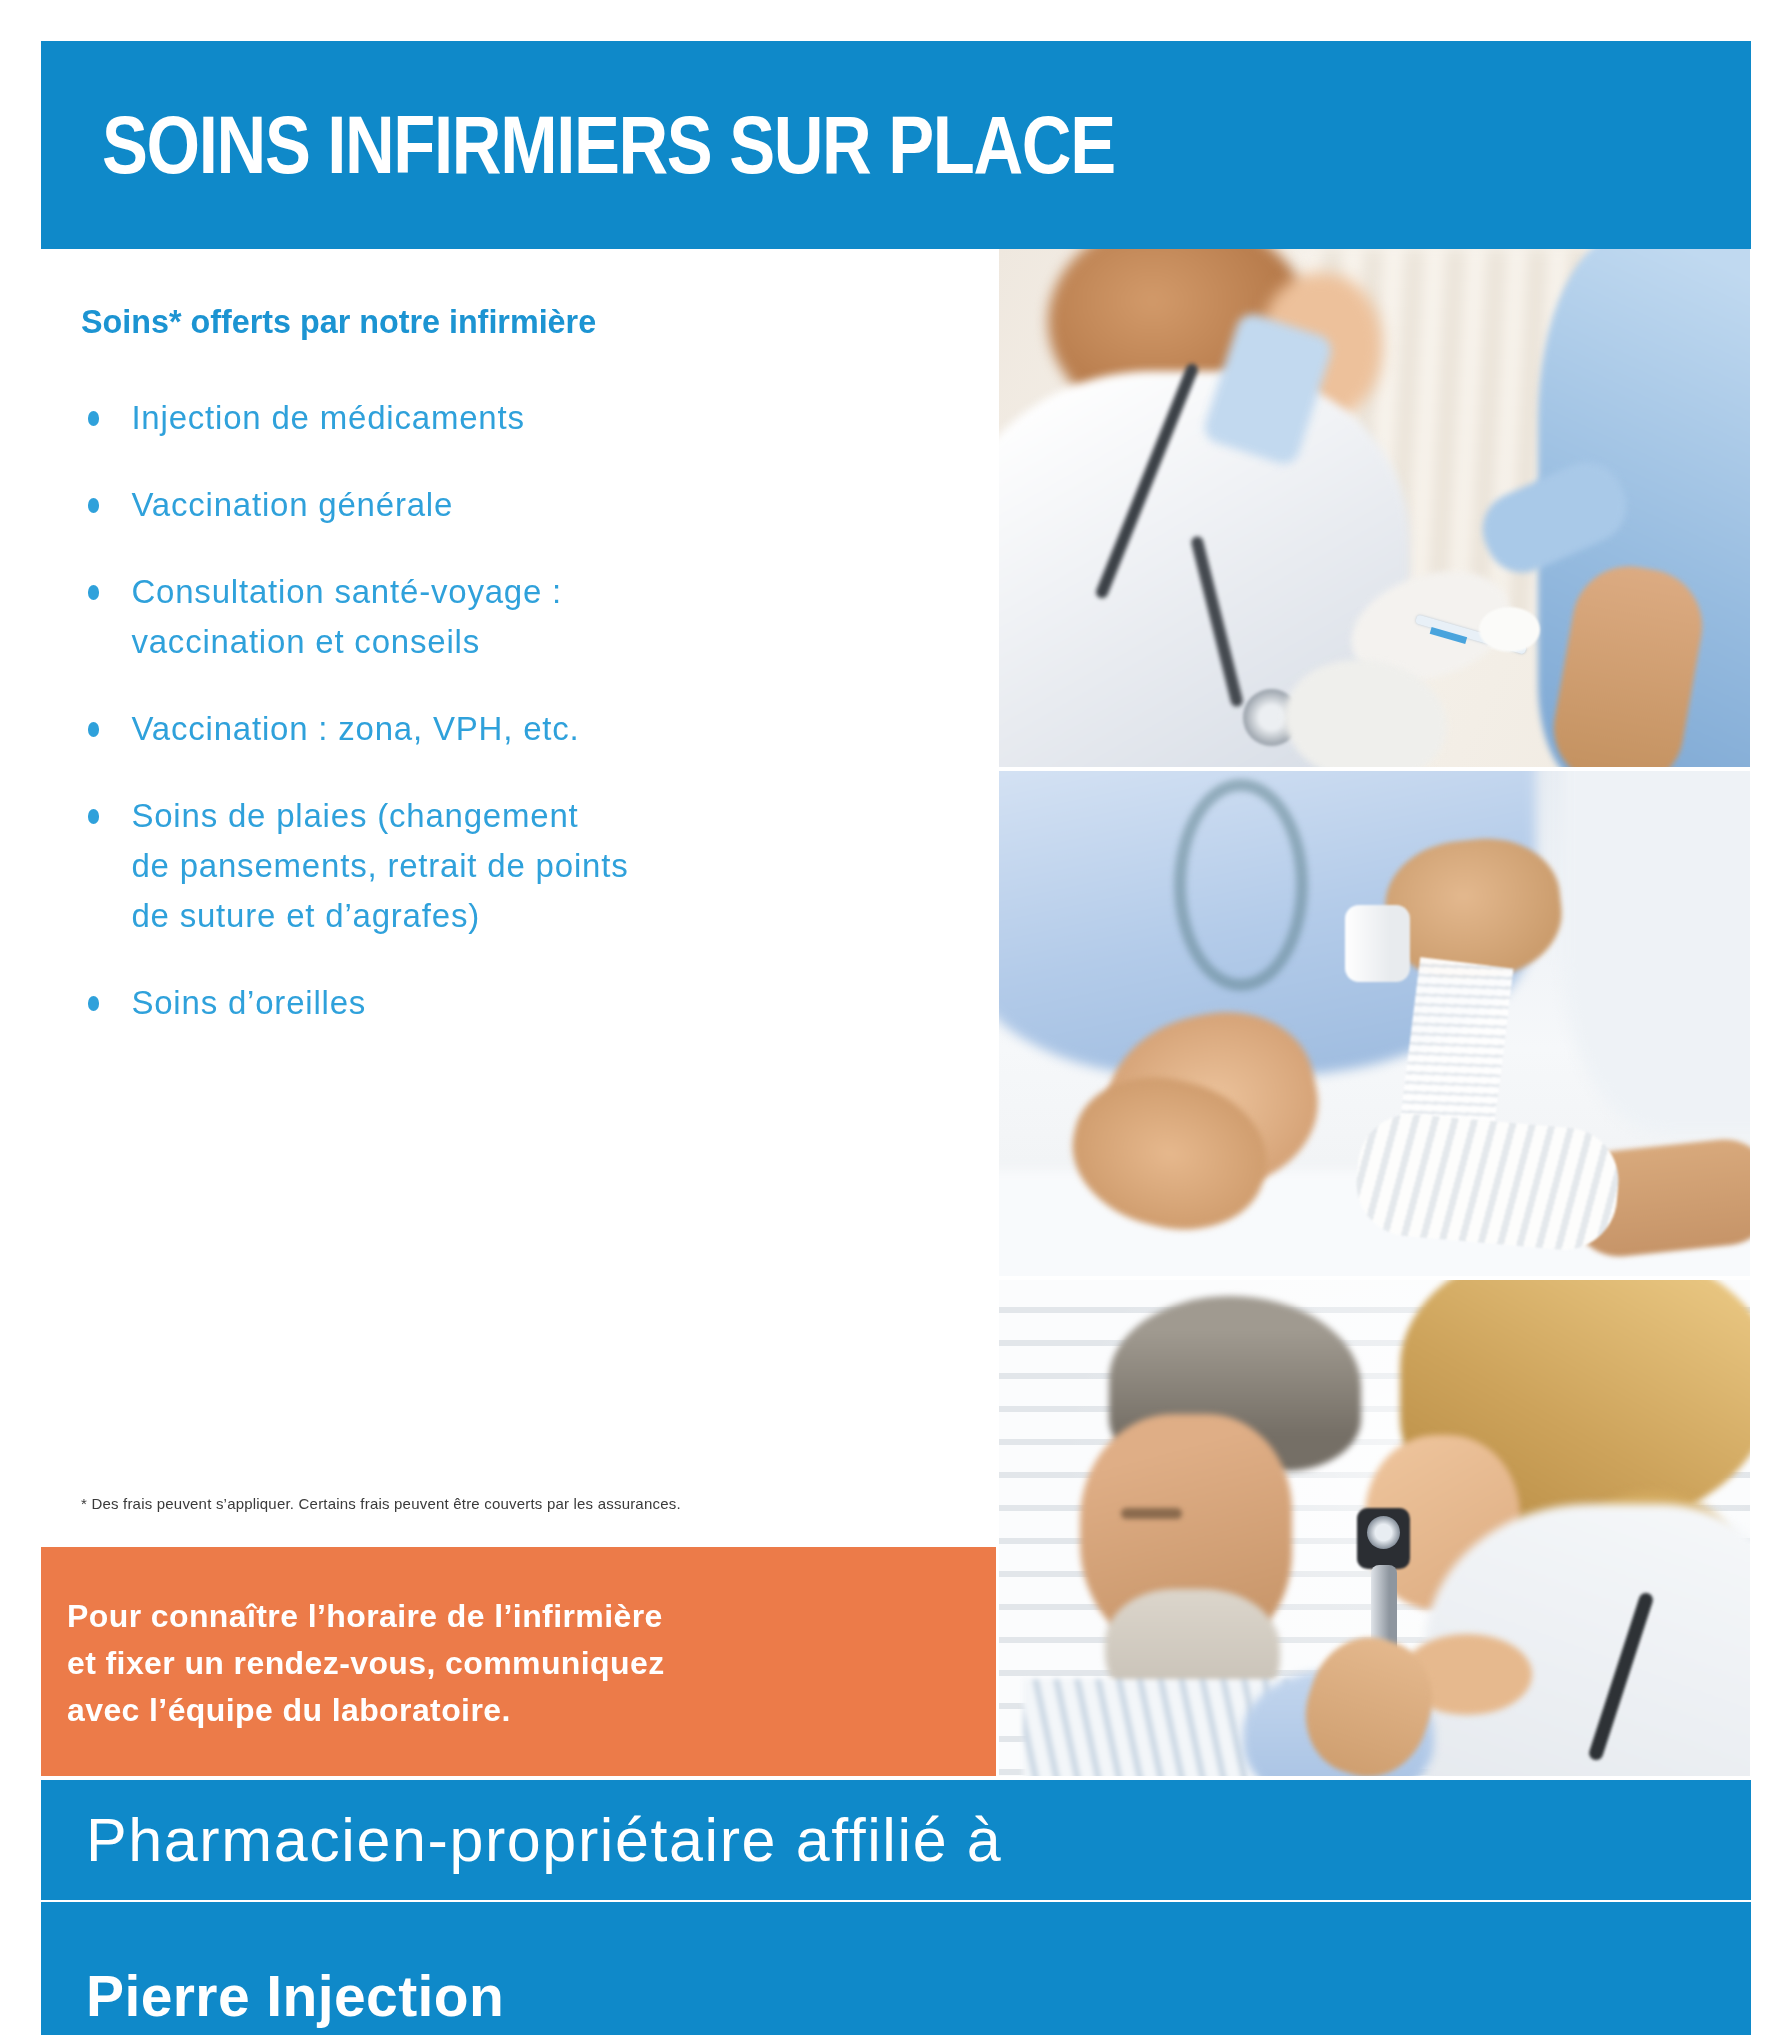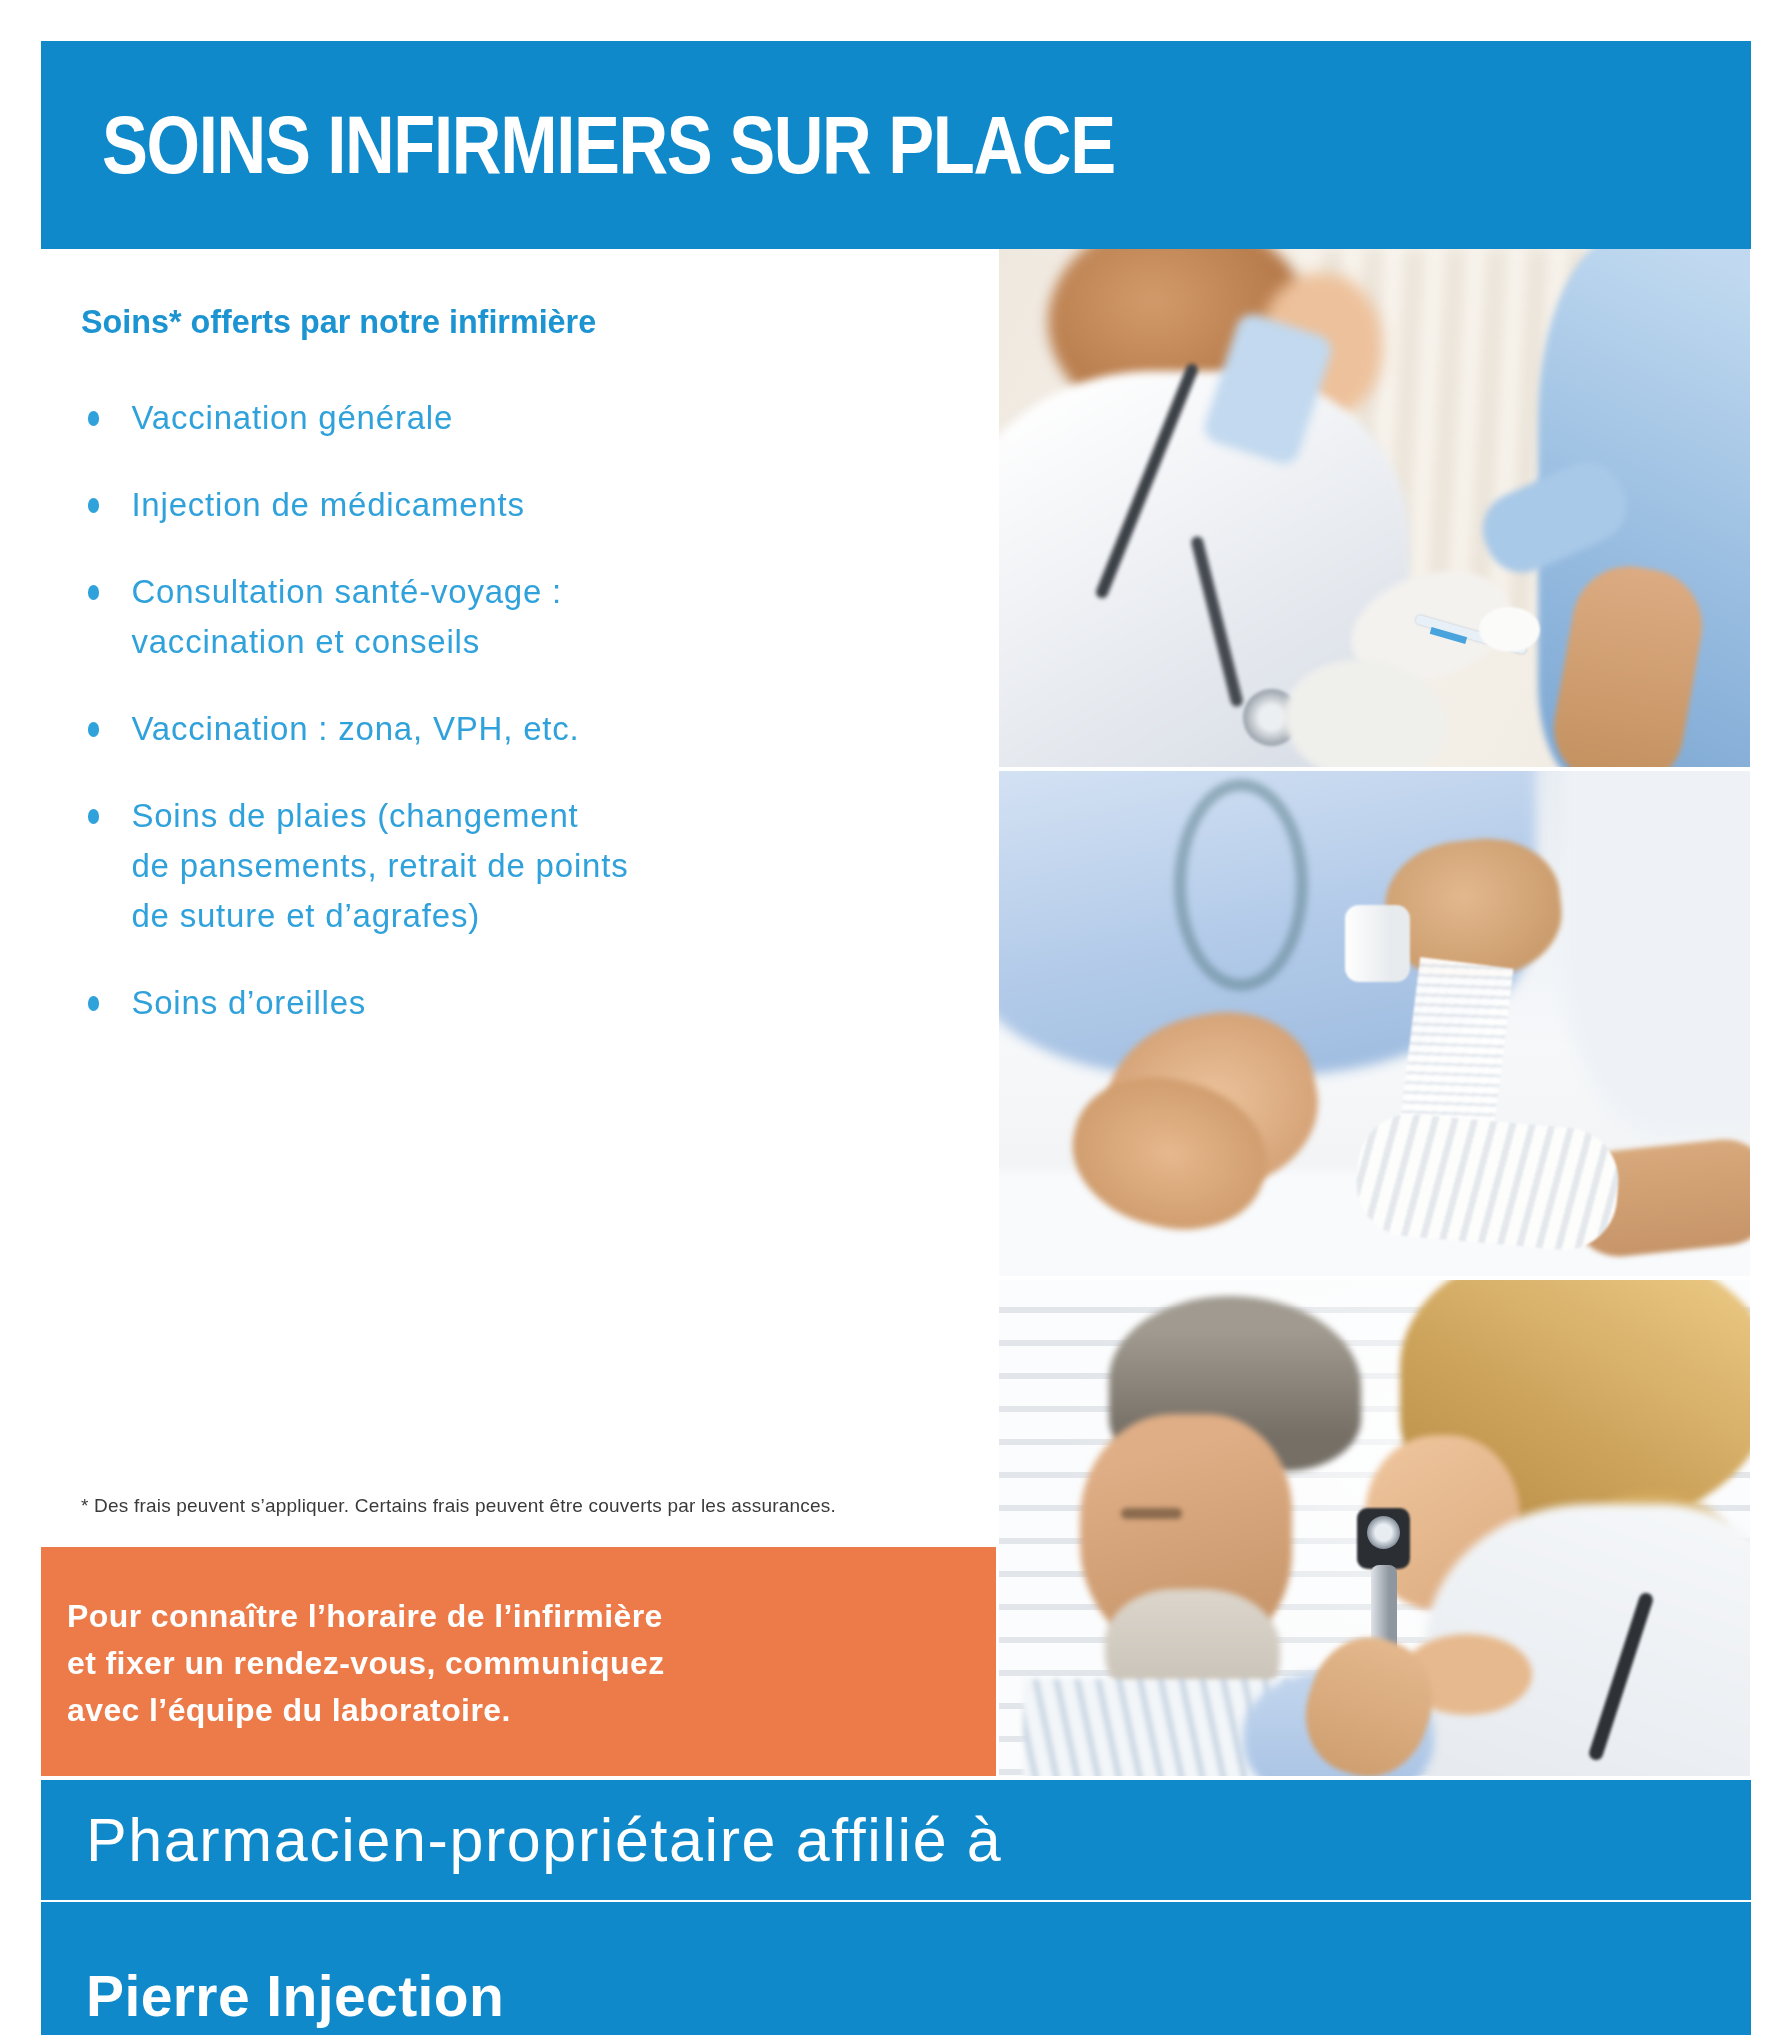--- a/index.html
+++ b/index.html
@@ -28,21 +28,21 @@
   .services-heading{position:absolute;left:81px;top:302px;font-size:34px;font-weight:700;
     color:var(--heading-blue);white-space:nowrap;transform:scaleX(0.95);transform-origin:left top;}
   .services-list{position:absolute;left:88px;top:393px;width:908px;margin:0;padding:0;list-style:none;}
   .services-list li{display:flex;margin-bottom:37px;}
   .bullet-dot{flex:0 0 auto;width:11.4px;height:14.7px;border-radius:50%;
     background:var(--bullet-blue);margin:18px 32px 0 0;}
   .item-label{font-size:33px;line-height:50px;color:var(--bullet-blue);
     letter-spacing:0.8px;white-space:pre-line;}
 
   
-  .footnote{position:absolute;left:81px;top:1495px;font-size:19px;color:#3A3A3A;letter-spacing:0.2px;}
+  .footnote{position:absolute;left:81px;top:1495px;font-size:15px;color:#3A3A3A;letter-spacing:0.2px;}
 
   
   .cta-box{position:absolute;left:41px;top:1547px;width:955px;height:229px;background:var(--orange);}
   .cta-text{margin:46px 20.4px 0 26px;font-size:32px;font-weight:700;color:#fff;
     line-height:47px;letter-spacing:0.4px;white-space:pre-line;}
 
   
   .affiliation-bar{position:absolute;left:41px;top:1780px;width:1710px;height:120px;
     background:var(--blue);display:flex;align-items:center;}
   .affiliation-label{margin-left:45px;font-size:61px;font-weight:400;color:#fff;
@@ -163,25 +163,25 @@
 
   <div class="header">
     <div class="header-title">SOINS INFIRMIERS SUR PLACE</div>
   </div>
 
   <div class="services-heading">Soins* offerts par notre infirmière</div>
 
   <ul class="services-list">
     <li>
       <span class="bullet-dot"></span>
+      <span class="item-label">Injection de médicaments</span>
+    </li>
+    <li>
+      <span class="bullet-dot"></span>
       <span class="item-label">Vaccination générale</span>
-    </li>
-    <li>
-      <span class="bullet-dot"></span>
-      <span class="item-label">Injection de médicaments</span>
     </li>
     <li>
       <span class="bullet-dot"></span>
       <span class="item-label">Consultation santé-voyage :
 vaccination et conseils</span>
     </li>
     <li>
       <span class="bullet-dot"></span>
       <span class="item-label">Vaccination : zona, VPH, etc.</span>
     </li>

